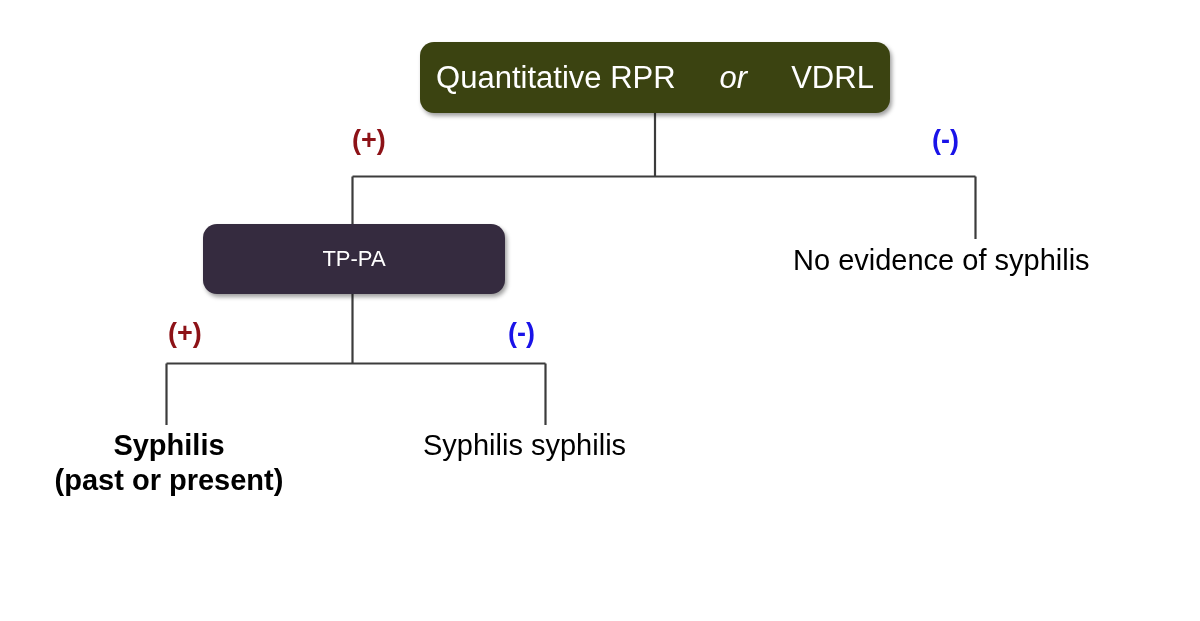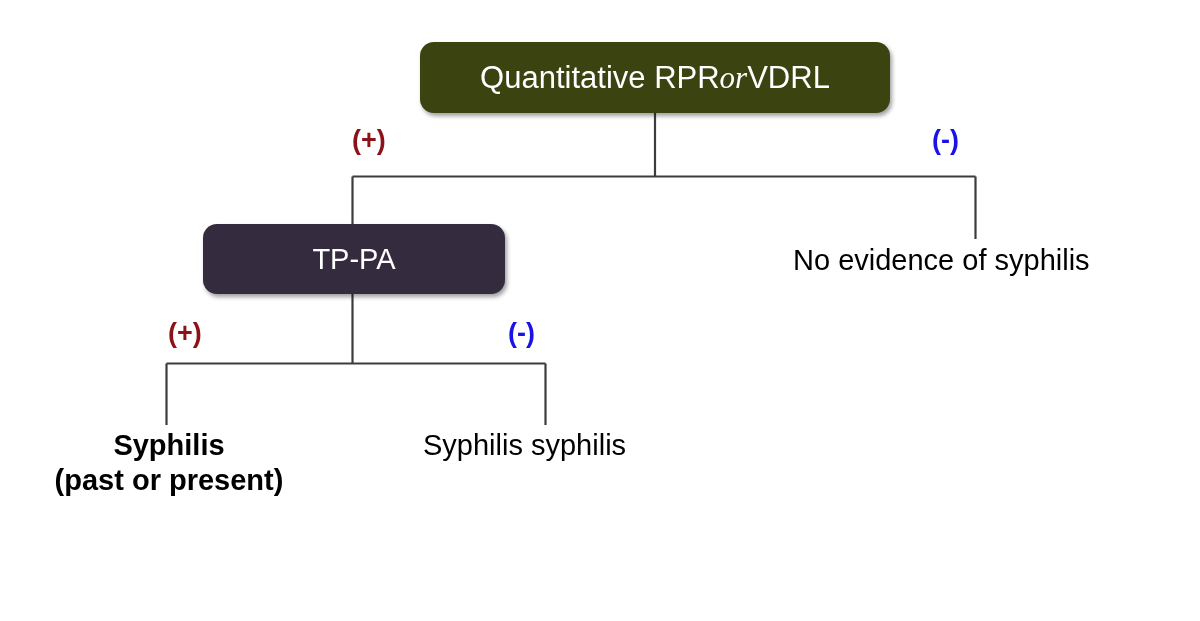--- a/index.html
+++ b/index.html
@@ -41,32 +41,32 @@
     text-align: center;
     white-space: nowrap;
   }
   #box-rpr {
     left: 420px;
     top: 42px;
     width: 470px;
     height: 71px;
     background: #3b4311;
     font-size: 31px;
+    gap: 44px;
   }
   #box-rpr .em {
     font-style: italic;
-    font-family: Liberation Serif, serif;
   }
   #box-tppa {
     left: 203px;
     top: 224px;
     width: 302px;
     height: 70px;
     background: #352b3f;
-    font-size: 29px;
+    font-size: 22px;
   }
 
   
   .sign {
     position: absolute;
     font-size: 27px;
     font-weight: bold;
     line-height: 1;
     white-space: nowrap;
   }

